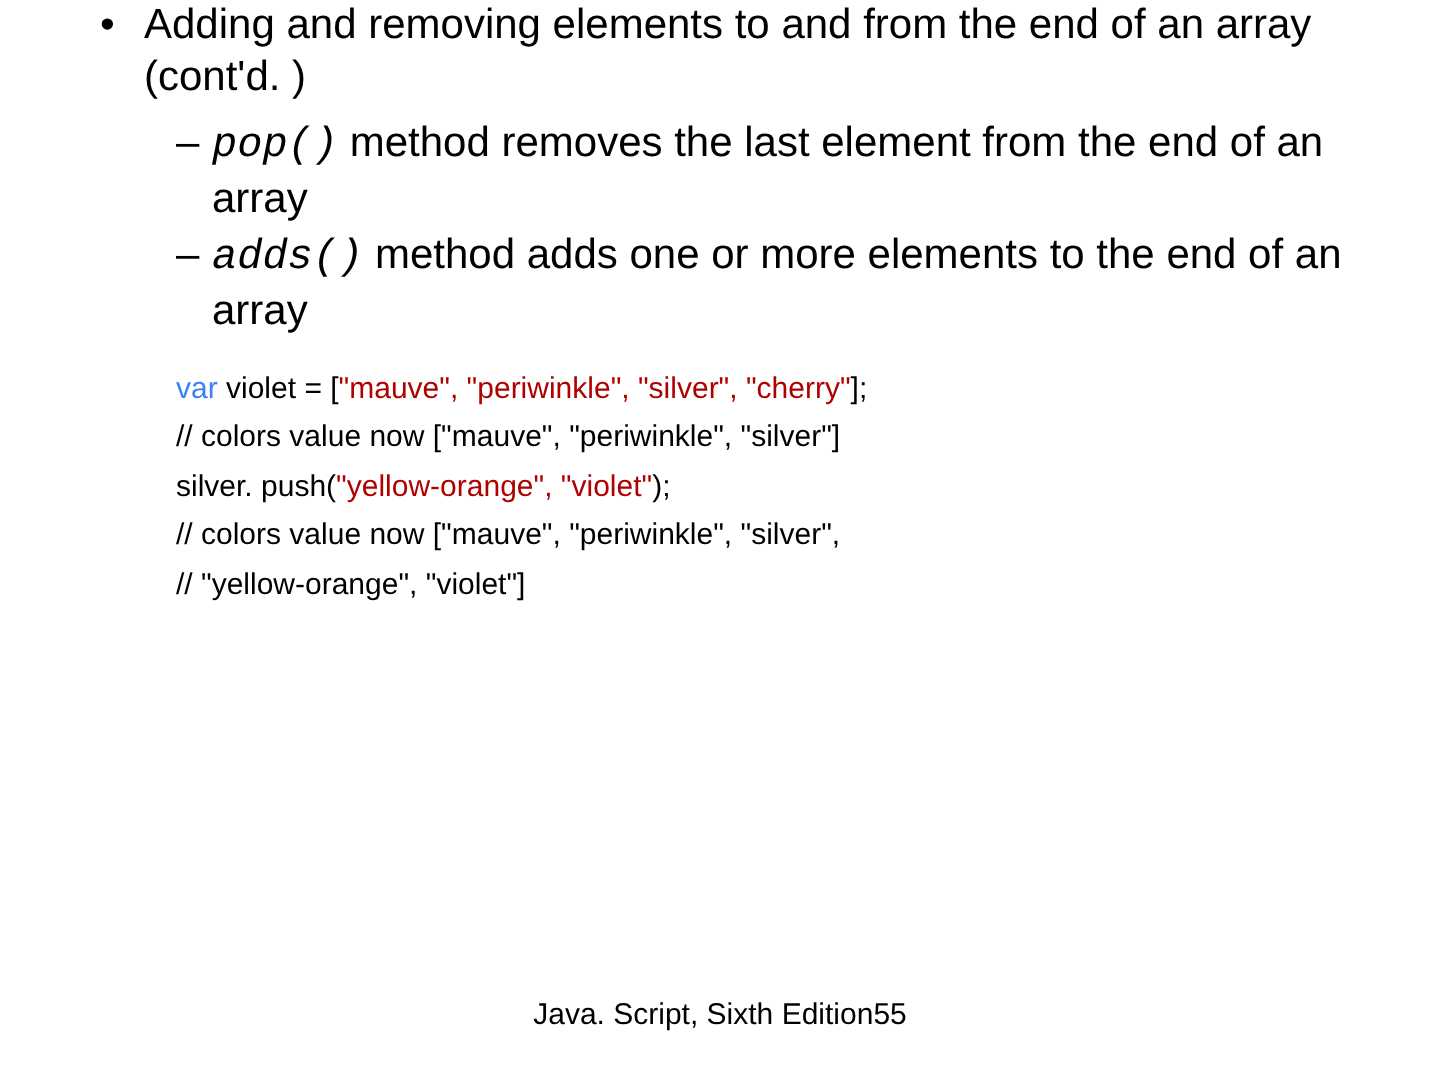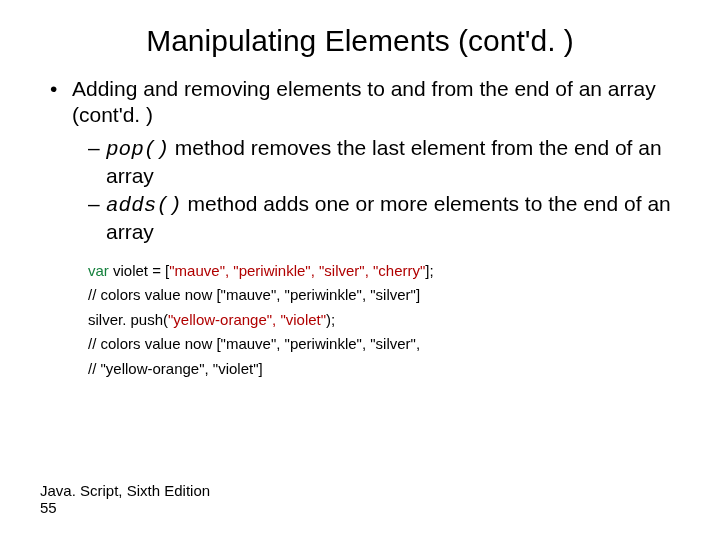--- a/index.html
+++ b/index.html
@@ -54,39 +54,37 @@
   }
   .codeblock {
     margin-top: 14px;
     margin-left: 48px;
     font-size: 15px;
     line-height: 1.5;
   }
   .codeblock div {
     margin-bottom: 2px;
   }
-  .kw-var { color: #15803d; margin-top: 20px; }
+  .kw-var { color: #3b82f6; margin-top: 20px; }
   .str { color: #b00000; }
   .footer {
     position: absolute;
     bottom: 24px;
     left: 40px;
     right: 40px;
     font-size: 15px;
     display: flex;
     justify-content: center;
-    flex-direction: column;
   }
 </style>
 </head>
 <body>
 
 <div class="slide">
 
-  <div class="title">Manipulating Elements (cont'd. )</div>
 
   <div class="content">
 
     <div class="bullet-l1">
       <span class="dot">•</span>
       <span>Adding and removing elements to and from the end of an array (cont'd. )</span>
     </div>
 
     <div class="sub">
       <div class="bullet-l2">

